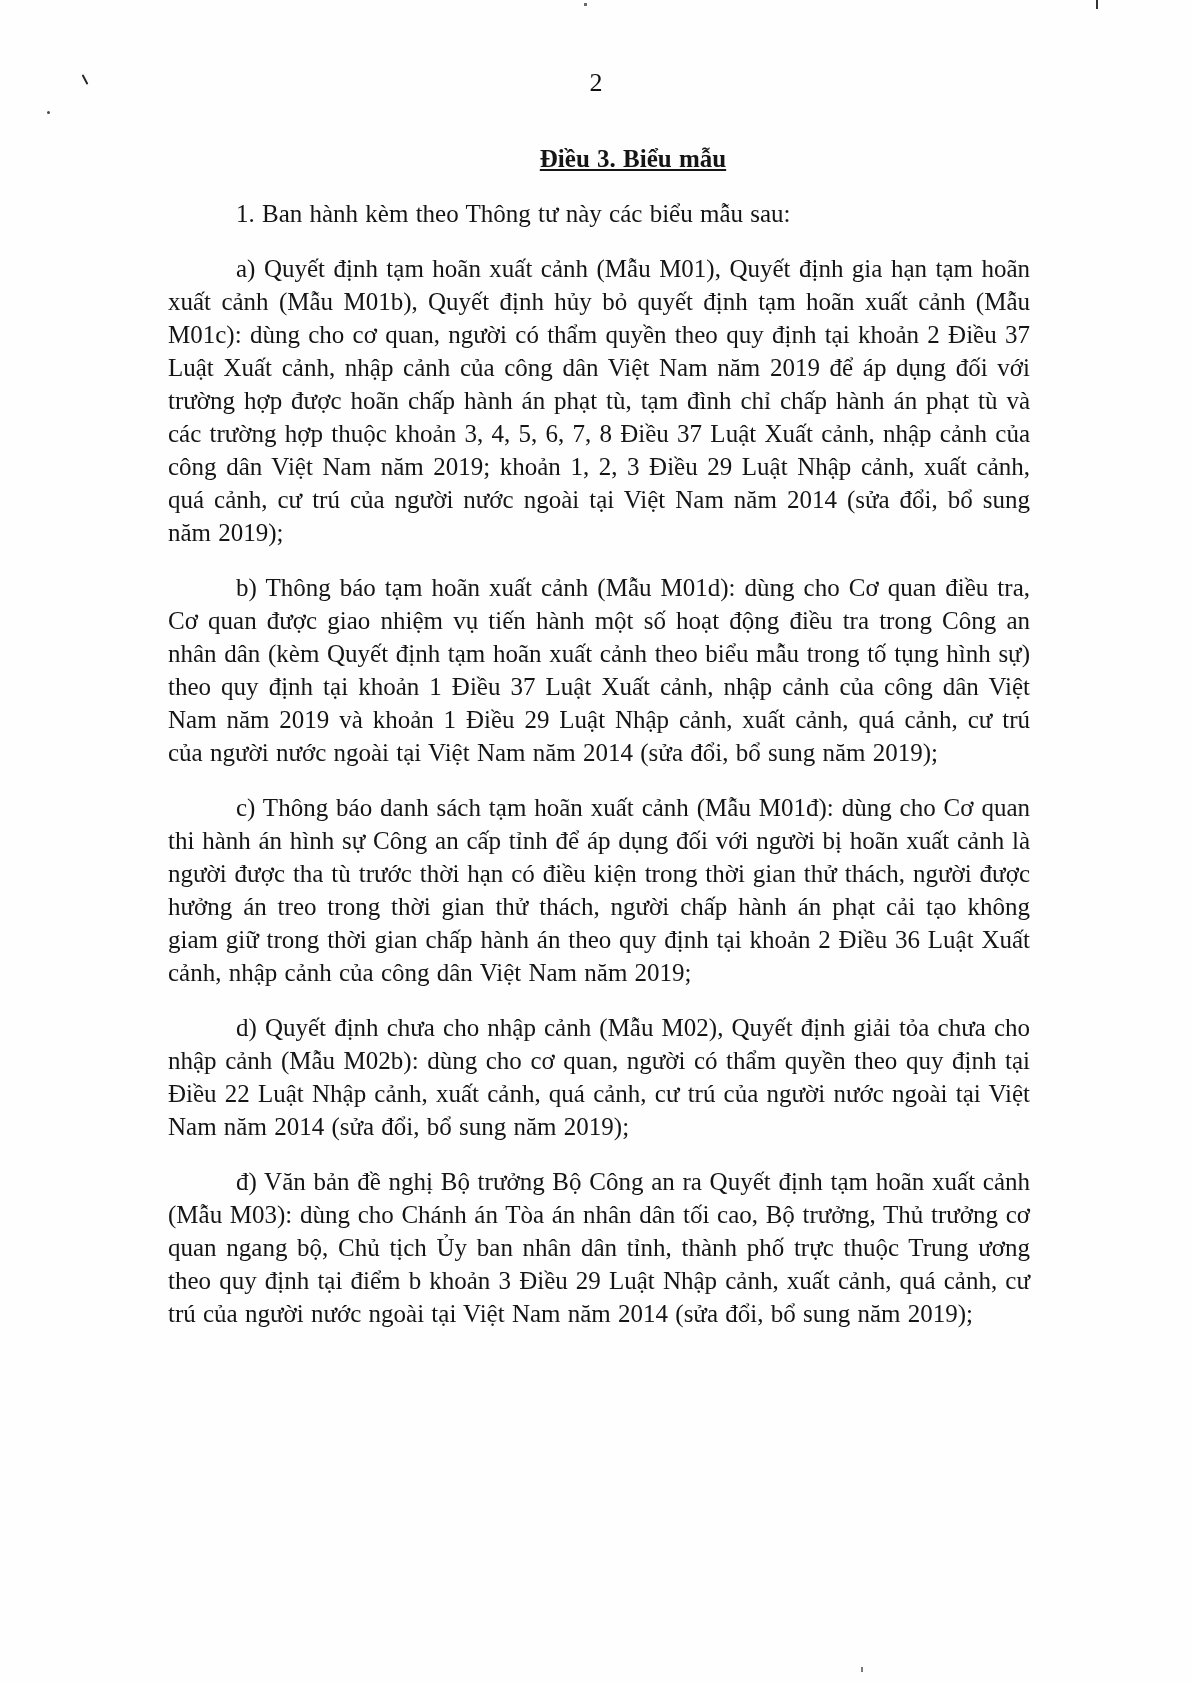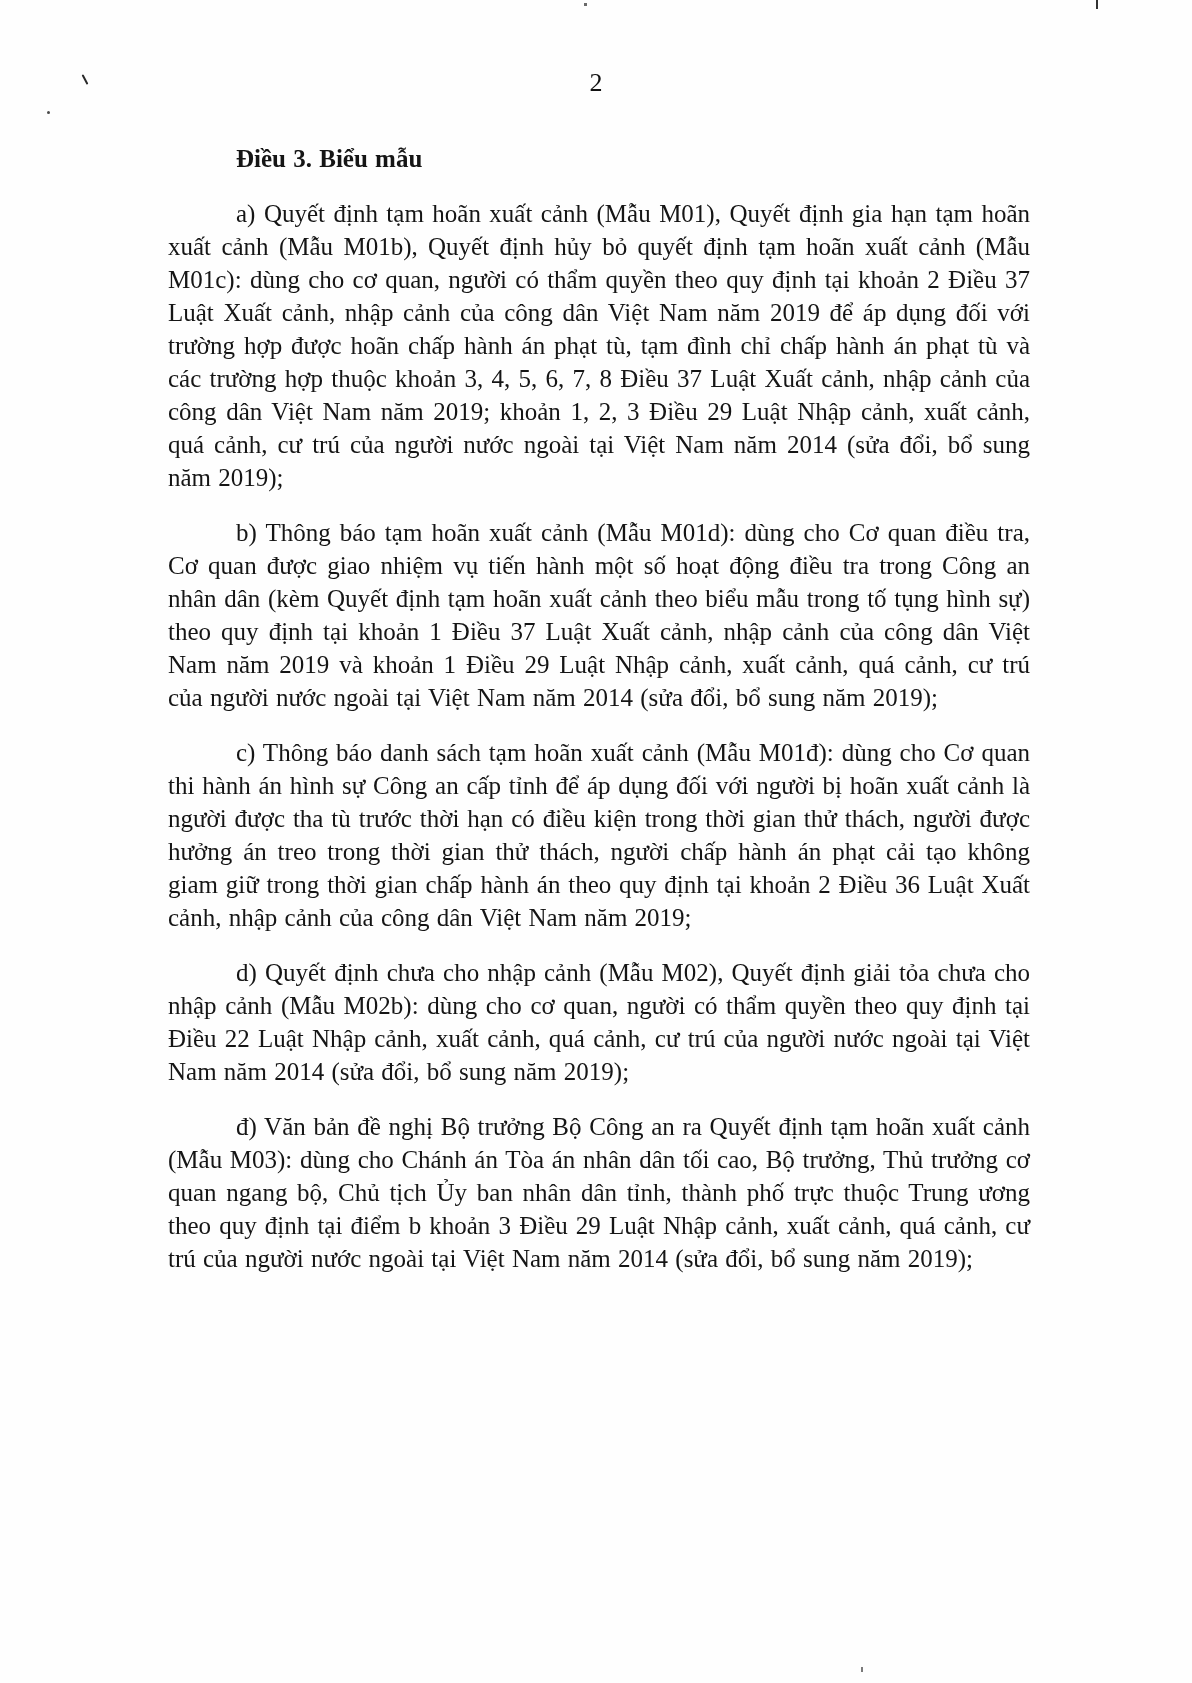--- a/index.html
+++ b/index.html
@@ -35,21 +35,22 @@
     line-height: 33px;
     text-align: justify;
   }
   .content p {
     margin: 0 0 22px 0;
     text-indent: 68px;
     word-spacing: 1px;
   }
   .content p.heading {
     font-weight: bold;
-    text-align: left;
+    text-align: center;
+    text-decoration: underline;
   }
   
   .artifact {
     position: absolute;
     background: #3a3a3a;
   }
   .art-tick {
     left: 84px; top: 74px;
     width: 2px; height: 11px;
     transform: rotate(-28deg);
@@ -82,20 +83,21 @@
 <body>
 
 <div class="page">
 
   <div class="page-number">2</div>
 
   <div class="content">
 
     <p class="heading">Điều 3. Biểu mẫu</p>
 
+    <p class="body">1. Ban hành kèm theo Thông tư này các biểu mẫu sau:</p>
 
     <p class="body">a) Quyết định tạm hoãn xuất cảnh (Mẫu M01), Quyết định gia hạn tạm hoãn xuất cảnh (Mẫu M01b), Quyết định hủy bỏ quyết định tạm hoãn xuất cảnh (Mẫu M01c): dùng cho cơ quan, người có thẩm quyền theo quy định tại khoản 2 Điều 37 Luật Xuất cảnh, nhập cảnh của công dân Việt Nam năm 2019 để áp dụng đối với trường hợp được hoãn chấp hành án phạt tù, tạm đình chỉ chấp hành án phạt tù và các trường hợp thuộc khoản 3, 4, 5, 6, 7, 8 Điều 37 Luật Xuất cảnh, nhập cảnh của công dân Việt Nam năm 2019; khoản 1, 2, 3 Điều 29 Luật Nhập cảnh, xuất cảnh, quá cảnh, cư trú của người nước ngoài tại Việt Nam năm 2014 (sửa đổi, bổ sung năm 2019);</p>
 
     <p class="body">b) Thông báo tạm hoãn xuất cảnh (Mẫu M01d): dùng cho Cơ quan điều tra, Cơ quan được giao nhiệm vụ tiến hành một số hoạt động điều tra trong Công an nhân dân (kèm Quyết định tạm hoãn xuất cảnh theo biểu mẫu trong tố tụng hình sự) theo quy định tại khoản 1 Điều 37 Luật Xuất cảnh, nhập cảnh của công dân Việt Nam năm 2019 và khoản 1 Điều 29 Luật Nhập cảnh, xuất cảnh, quá cảnh, cư trú của người nước ngoài tại Việt Nam năm 2014 (sửa đổi, bổ sung năm 2019);</p>
 
     <p class="body">c) Thông báo danh sách tạm hoãn xuất cảnh (Mẫu M01đ): dùng cho Cơ quan thi hành án hình sự Công an cấp tỉnh để áp dụng đối với người bị hoãn xuất cảnh là người được tha tù trước thời hạn có điều kiện trong thời gian thử thách, người được hưởng án treo trong thời gian thử thách, người chấp hành án phạt cải tạo không giam giữ trong thời gian chấp hành án theo quy định tại khoản 2 Điều 36 Luật Xuất cảnh, nhập cảnh của công dân Việt Nam năm 2019;</p>
 
     <p class="body">d) Quyết định chưa cho nhập cảnh (Mẫu M02), Quyết định giải tỏa chưa cho nhập cảnh (Mẫu M02b): dùng cho cơ quan, người có thẩm quyền theo quy định tại Điều 22 Luật Nhập cảnh, xuất cảnh, quá cảnh, cư trú của người nước ngoài tại Việt Nam năm 2014 (sửa đổi, bổ sung năm 2019);</p>
 
     <p class="body">đ) Văn bản đề nghị Bộ trưởng Bộ Công an ra Quyết định tạm hoãn xuất cảnh (Mẫu M03): dùng cho Chánh án Tòa án nhân dân tối cao, Bộ trưởng, Thủ trưởng cơ quan ngang bộ, Chủ tịch Ủy ban nhân dân tỉnh, thành phố trực thuộc Trung ương theo quy định tại điểm b khoản 3 Điều 29 Luật Nhập cảnh, xuất cảnh, quá cảnh, cư trú của người nước ngoài tại Việt Nam năm 2014 (sửa đổi, bổ sung năm 2019);</p>

